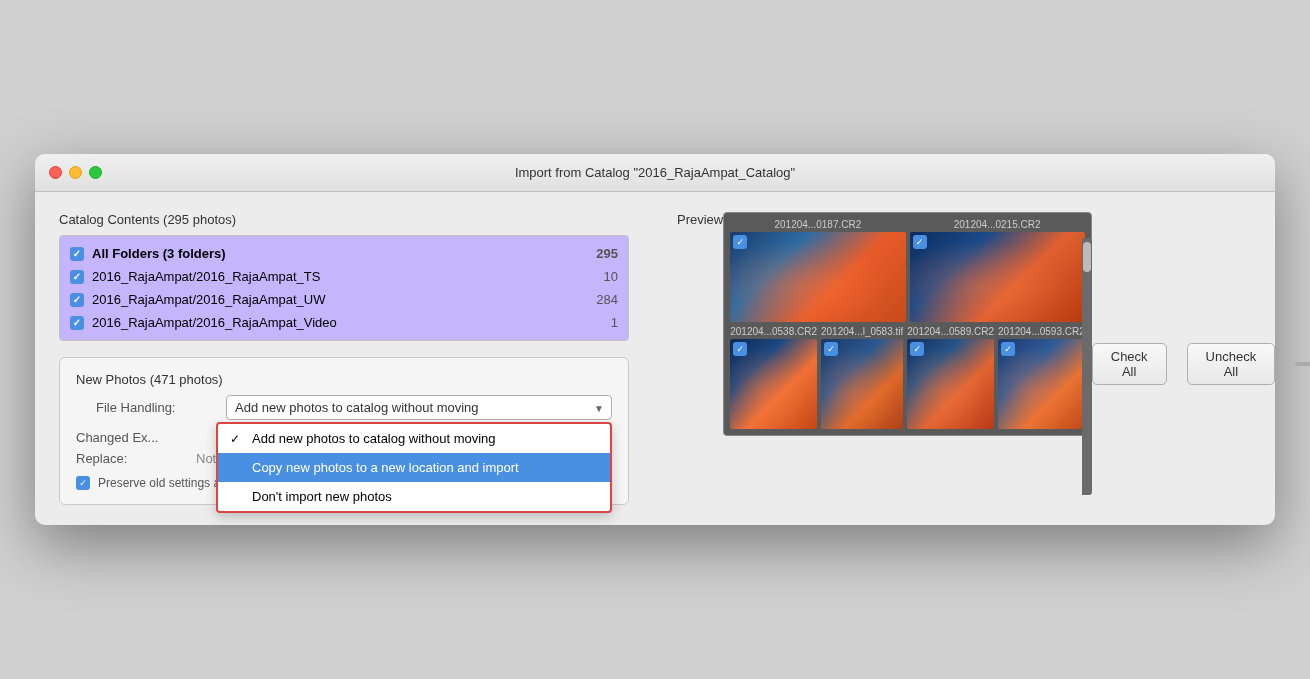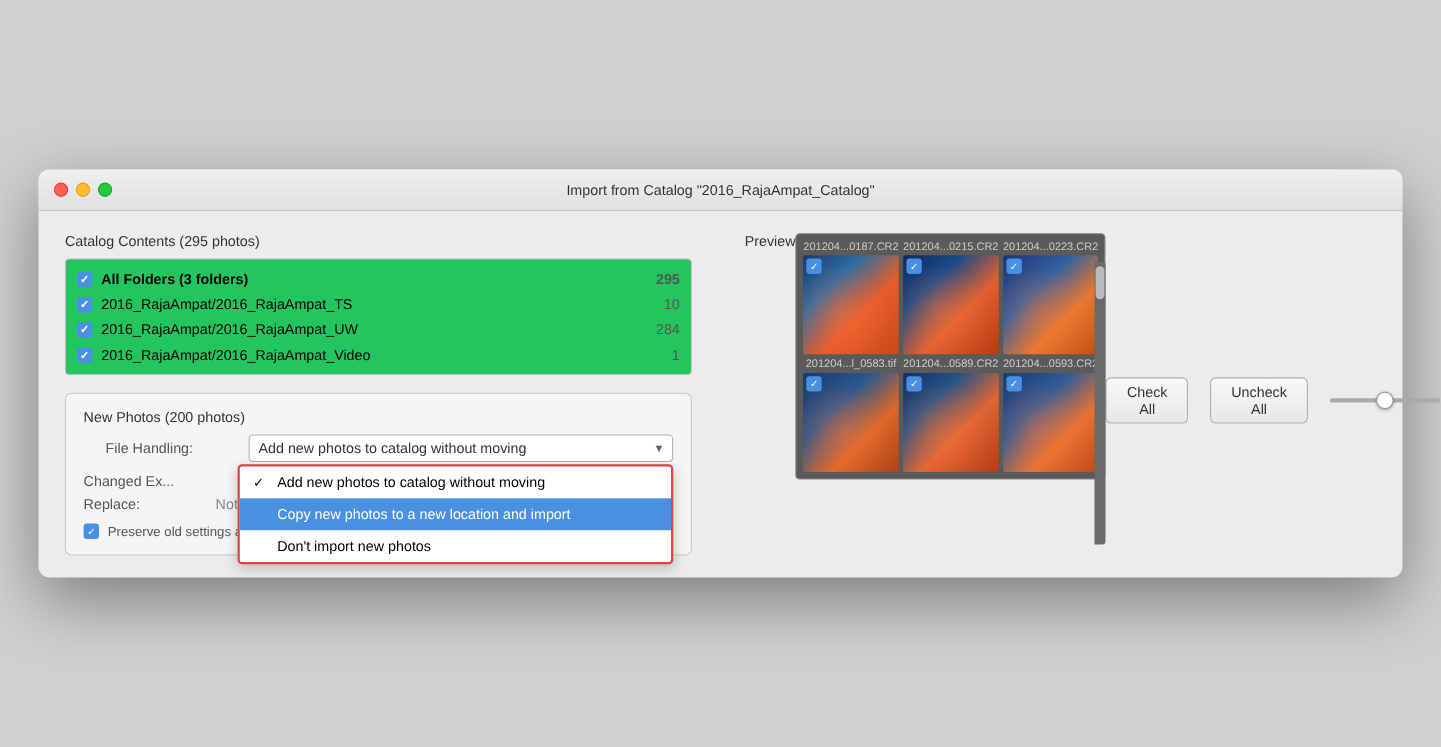--- a/index.html
+++ b/index.html
@@ -68,21 +68,21 @@
       flex-direction: row;
       padding-left: 24px;
     }
     .section-label {
       font-size: 13px;
       color: #333;
       font-weight: 500;
       margin-bottom: 8px;
     }
     .catalog-box {
-      background: #22c55e;
+      background: #c4b5fd;
       border: 1px solid #c0c0c0;
       border-radius: 4px;
       padding: 6px 0;
     }
     .catalog-row {
       display: flex;
       align-items: center;
       padding: 4px 10px;
       gap: 8px;
     }
@@ -411,21 +411,21 @@
           </div>
           <div class="catalog-row">
             <span class="checkbox"></span>
             <span>2016_RajaAmpat/2016_RajaAmpat_Video</span>
             <span class="count">1</span>
           </div>
         </div>
       </div>
 
       <div class="new-photos-section">
-        <div class="section-label">New Photos (200 photos)</div>
+        <div class="section-label">New Photos (471 photos)</div>
 
         <div class="form-row">
           <span class="form-label">File Handling:</span>
           <div class="select-wrapper" style="position:relative;">
             <div class="select-field">
               Add new photos to catalog without moving
             </div>
             <span class="select-arrow">▼</span>
 
             <div class="dropdown-menu">
@@ -472,29 +472,29 @@
               <div class="preview-thumb coral-1 coral-pseudo">
                 <div class="thumb-check"></div>
               </div>
             </div>
             <div class="preview-cell">
               <span class="preview-filename">201204...0215.CR2</span>
               <div class="preview-thumb coral-2 coral-pseudo">
                 <div class="thumb-check"></div>
               </div>
             </div>
+          </div>
+
+          <div class="preview-row">
             <div class="preview-cell">
-              <span class="preview-filename">201204...0223.CR2</span>
-              <div class="preview-thumb coral-4 coral-pseudo">
+              <span class="preview-filename">201204...0538.CR2</span>
+              <div class="preview-thumb coral-5 coral-pseudo">
                 <div class="thumb-check"></div>
               </div>
             </div>
-          </div>
-
-          <div class="preview-row">
             <div class="preview-cell">
               <span class="preview-filename">201204...l_0583.tif</span>
               <div class="preview-thumb coral-6 coral-pseudo">
                 <div class="thumb-check"></div>
               </div>
             </div>
             <div class="preview-cell">
               <span class="preview-filename">201204...0589.CR2</span>
               <div class="preview-thumb coral-7 coral-pseudo">
                 <div class="thumb-check"></div>

